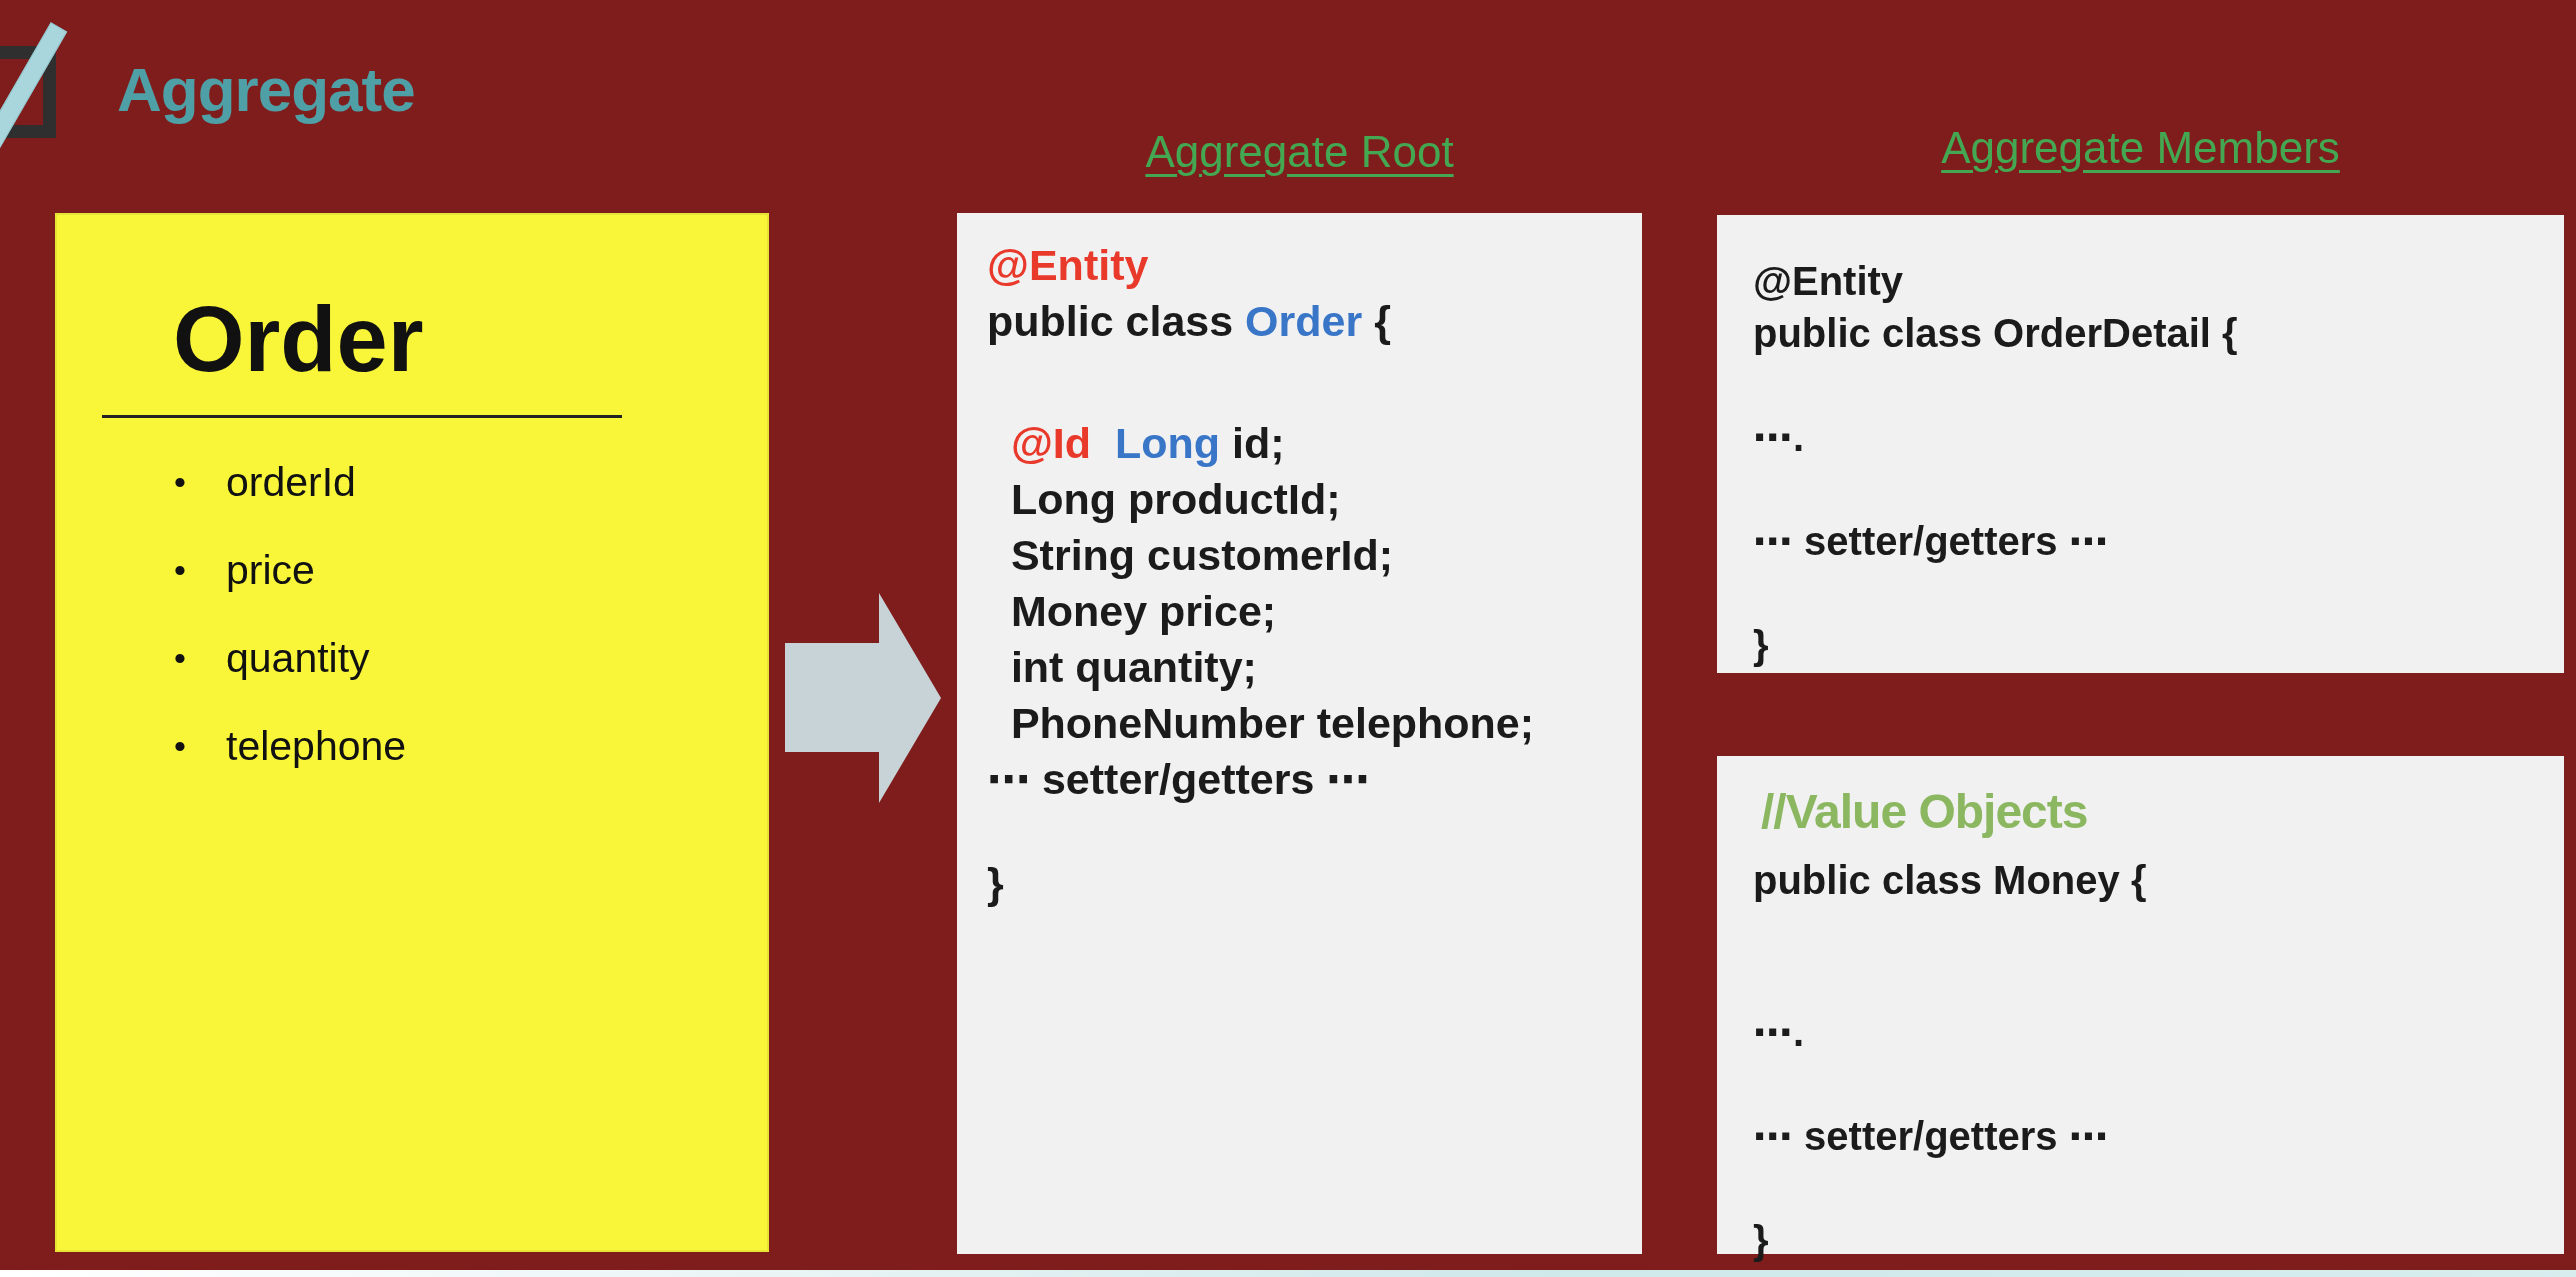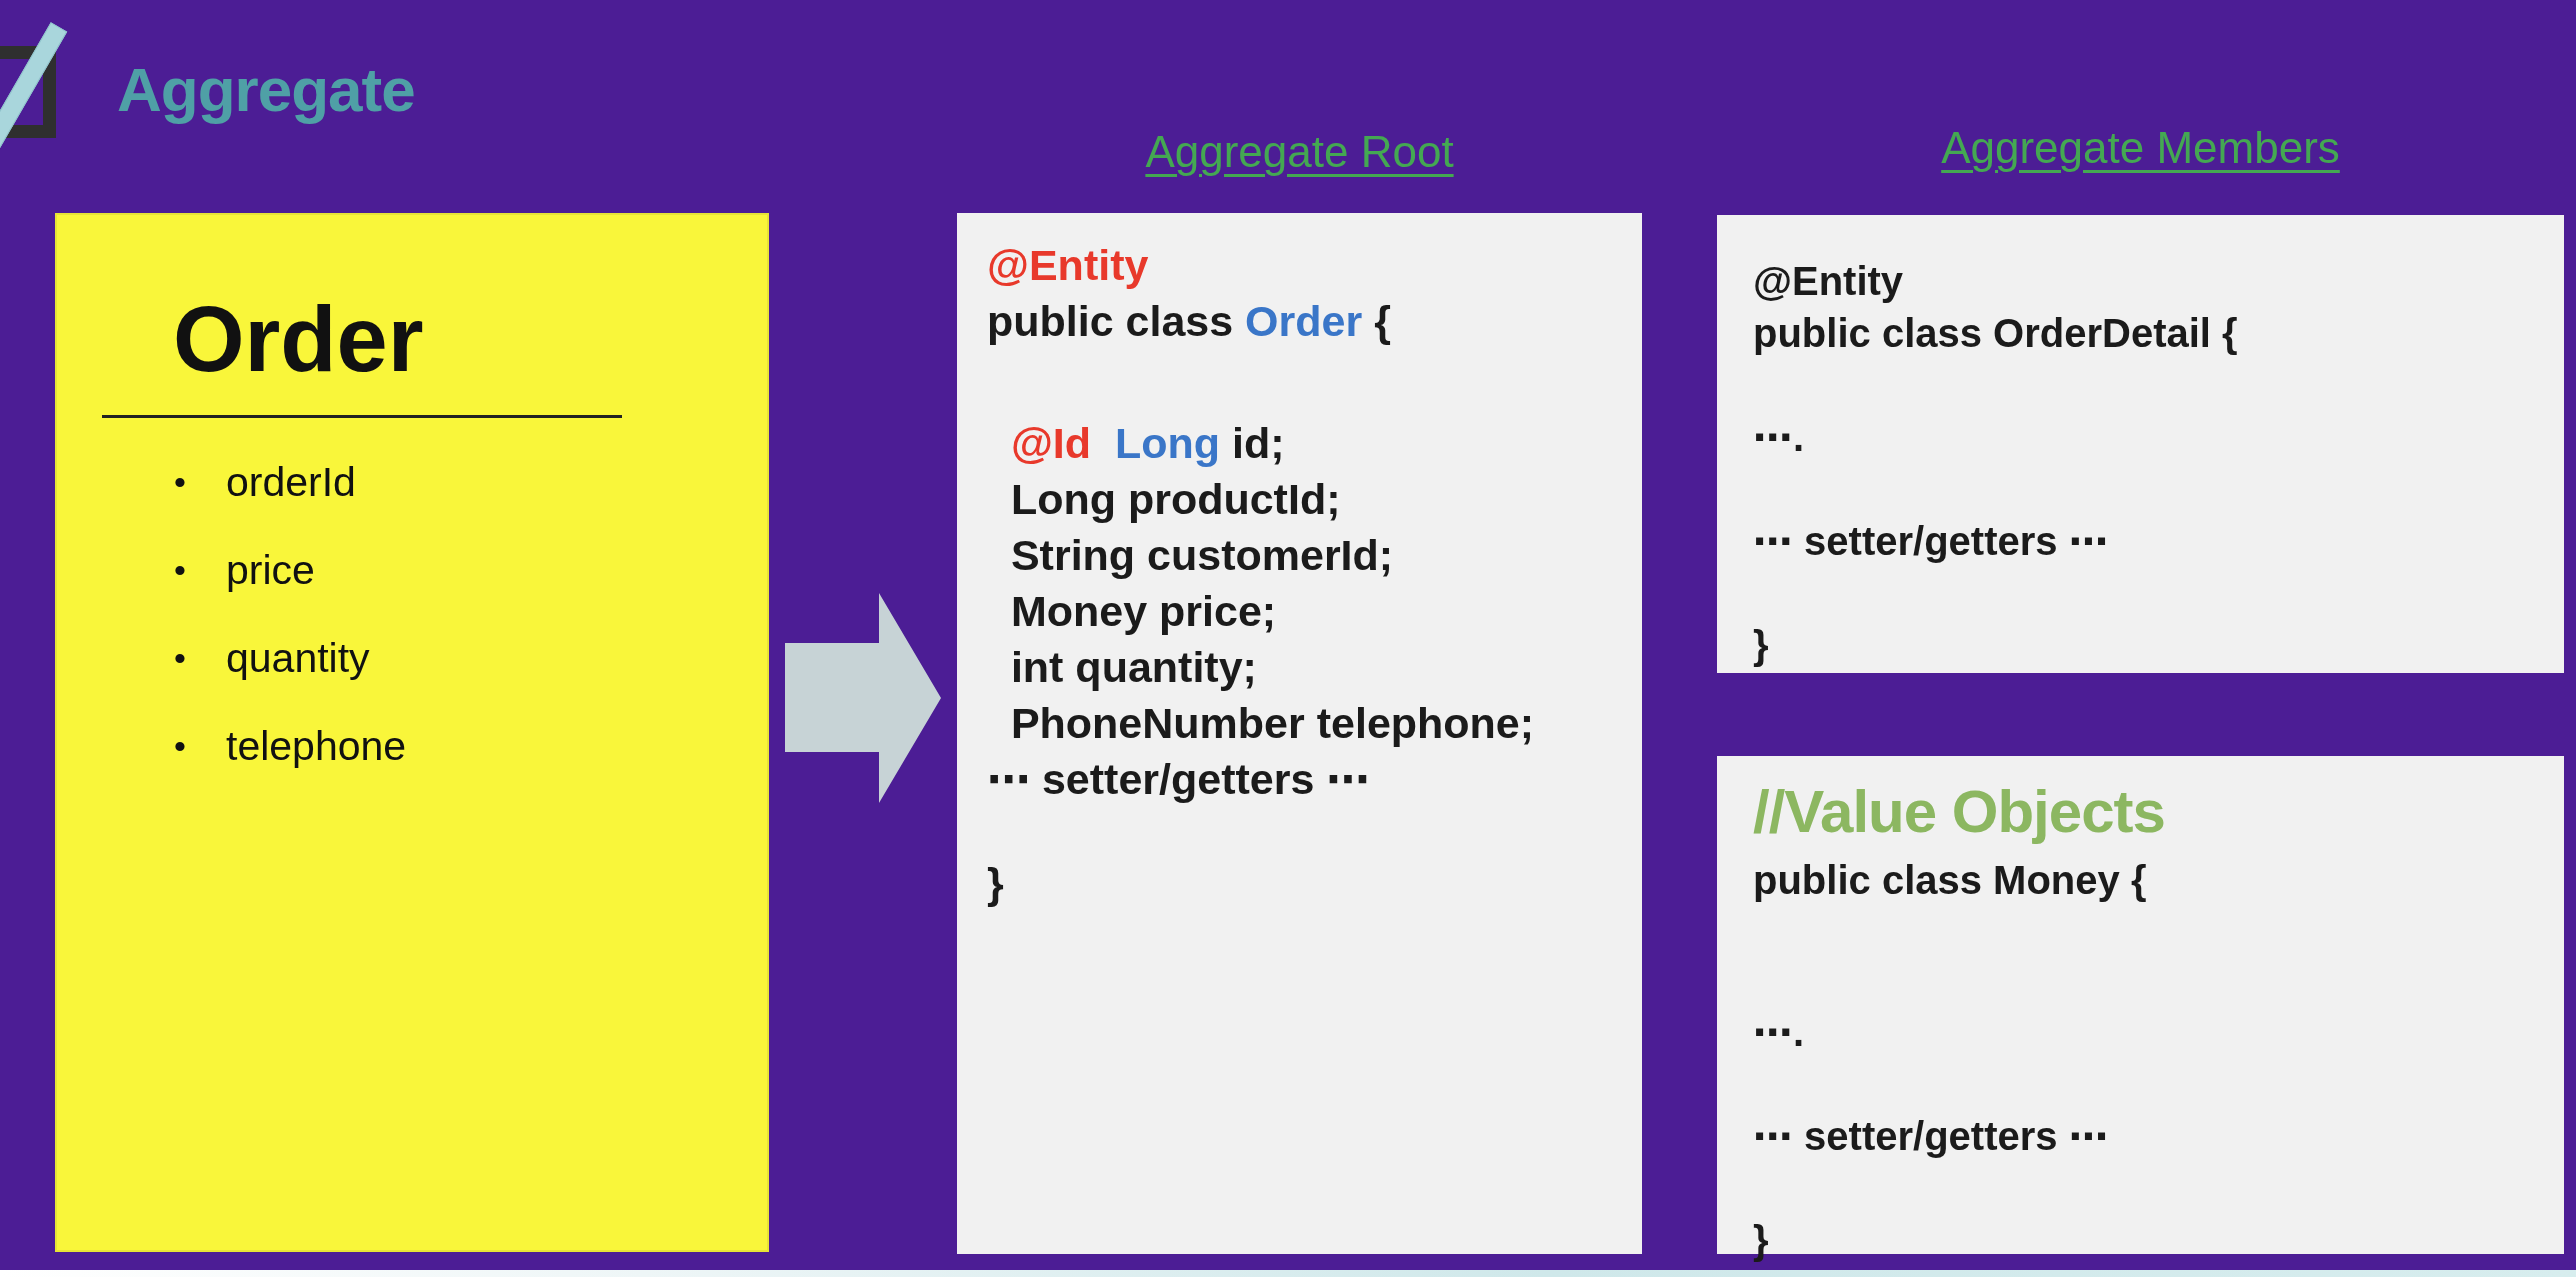--- a/index.html
+++ b/index.html
@@ -1,17 +1,17 @@
 <!DOCTYPE html>
 <html><head>
 <meta charset="utf-8">
 <style>
   html,body{margin:0;padding:0;background:#fff;}
   .slide{
-    position:relative;width:2576px;height:1277px;background:#4c1d95;
+    position:relative;width:2576px;height:1277px;background:#7f1d1d;
     font-family:"Liberation Sans","DejaVu Sans",sans-serif;overflow:hidden;color:#1b1b1b;
   }
   
   .logo{position:absolute;left:0;top:0;width:130px;height:160px;}
   .logo .square{
     position:absolute;left:-40px;top:46px;width:70px;height:66px;
     border:13px solid #2f2f2f;
   }
   .logo .stroke{
     position:absolute;left:16px;top:18px;width:17px;height:132px;
@@ -51,21 +51,21 @@
   .heading-members{left:1717px;top:122px;width:847px;}
   
   .panel{position:absolute;background:#F1F1F1;box-sizing:border-box;font-weight:bold;}
   .panel-root{left:957px;top:213px;width:685px;height:1041px;padding:24px 10px 0 30px;}
   .panel-members-top{left:1717px;top:215px;width:847px;height:458px;padding:40px 10px 0 36px;}
   .panel-members-bottom{left:1717px;top:756px;width:847px;height:498px;padding:14px 10px 0 36px;}
   .code-lg .code-line{font-size:43px;line-height:56px;}
   .code-md .code-line{font-size:40px;line-height:52px;}
   .code-line{white-space:pre;}
   .vo-title{
-    font-size:60px;line-height:84px;color:#8CB761;white-space:pre;letter-spacing:-1px;
+    font-size:48px;line-height:84px;color:#8CB761;white-space:pre;letter-spacing:-1px;margin-left:8px;
   }
   
   .bottom-strip{
     position:absolute;left:0;bottom:0;width:100%;height:7px;
     background:linear-gradient(to right,#ffffff 0%,#eef6f7 25%,#cfe8ea 60%,#d7edee 100%);
   }
 </style>
 </head>
 <body>
 

